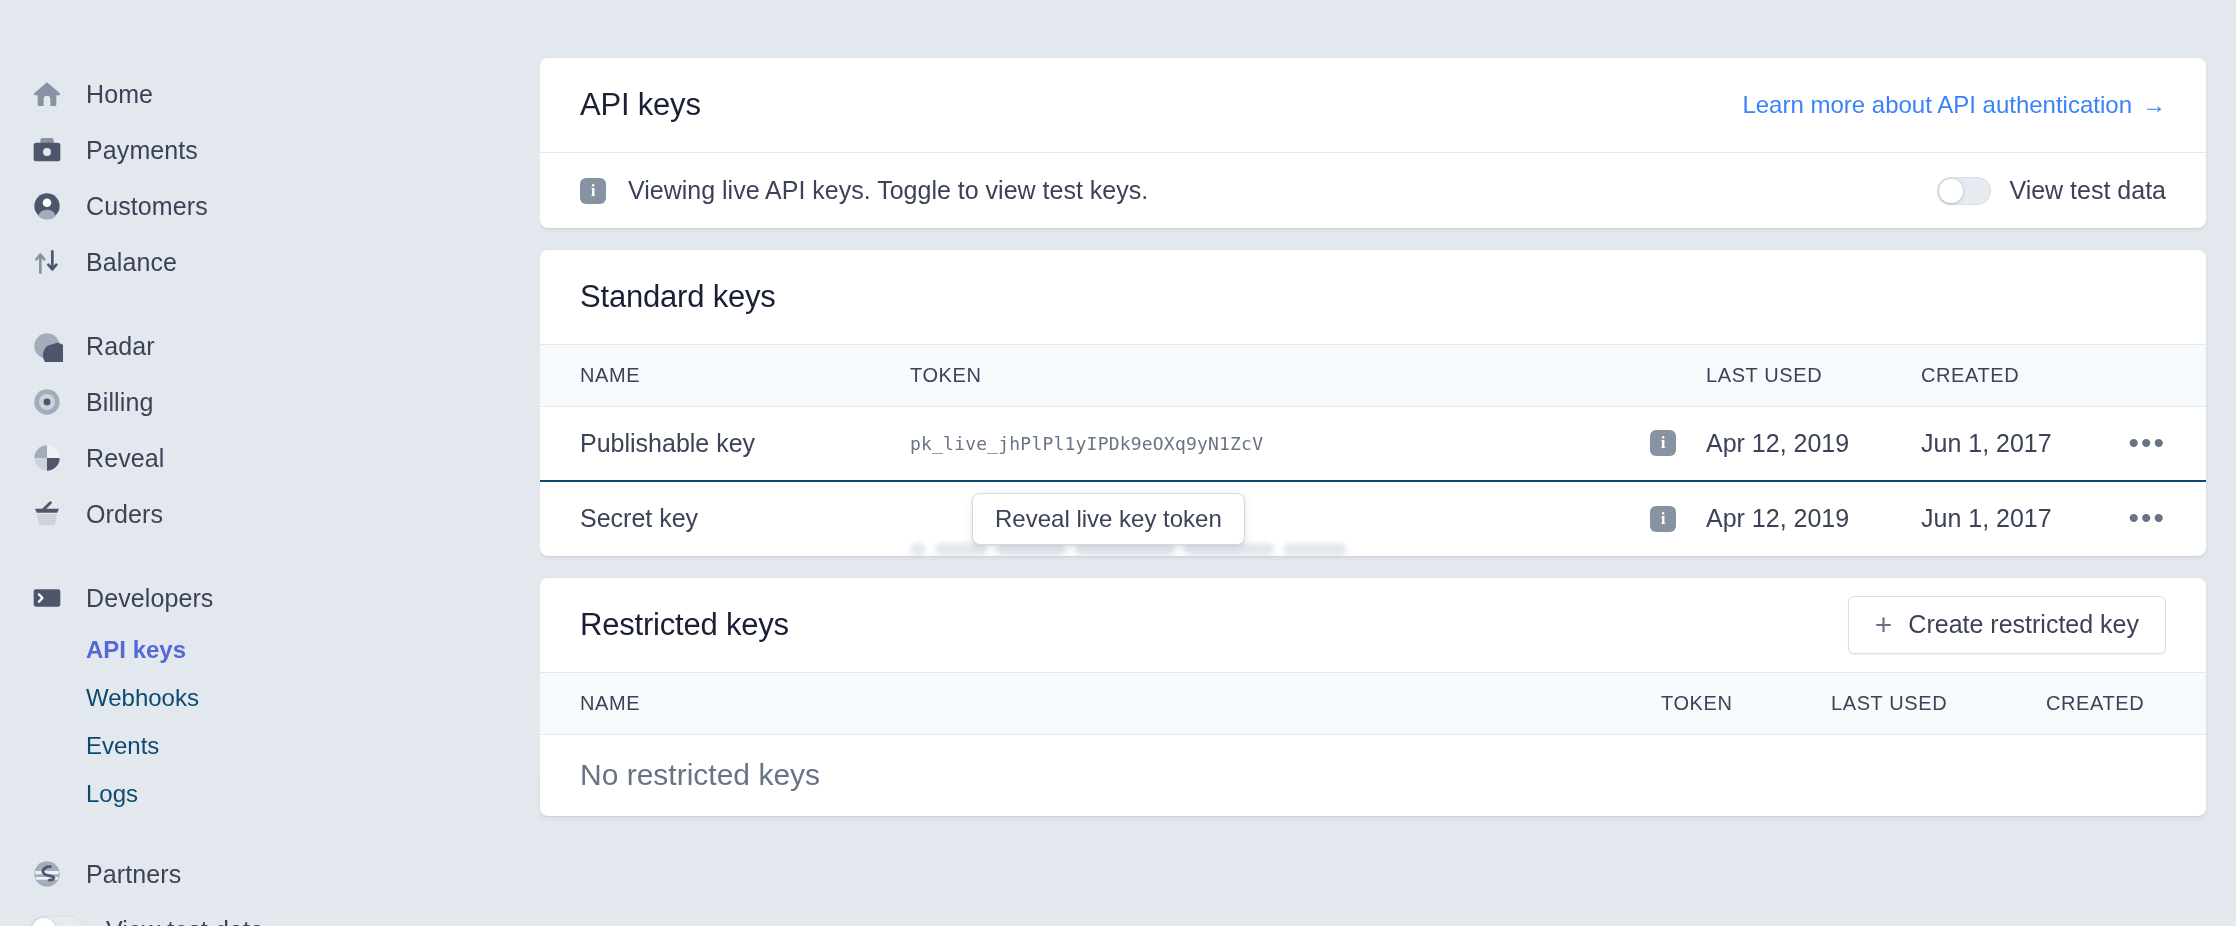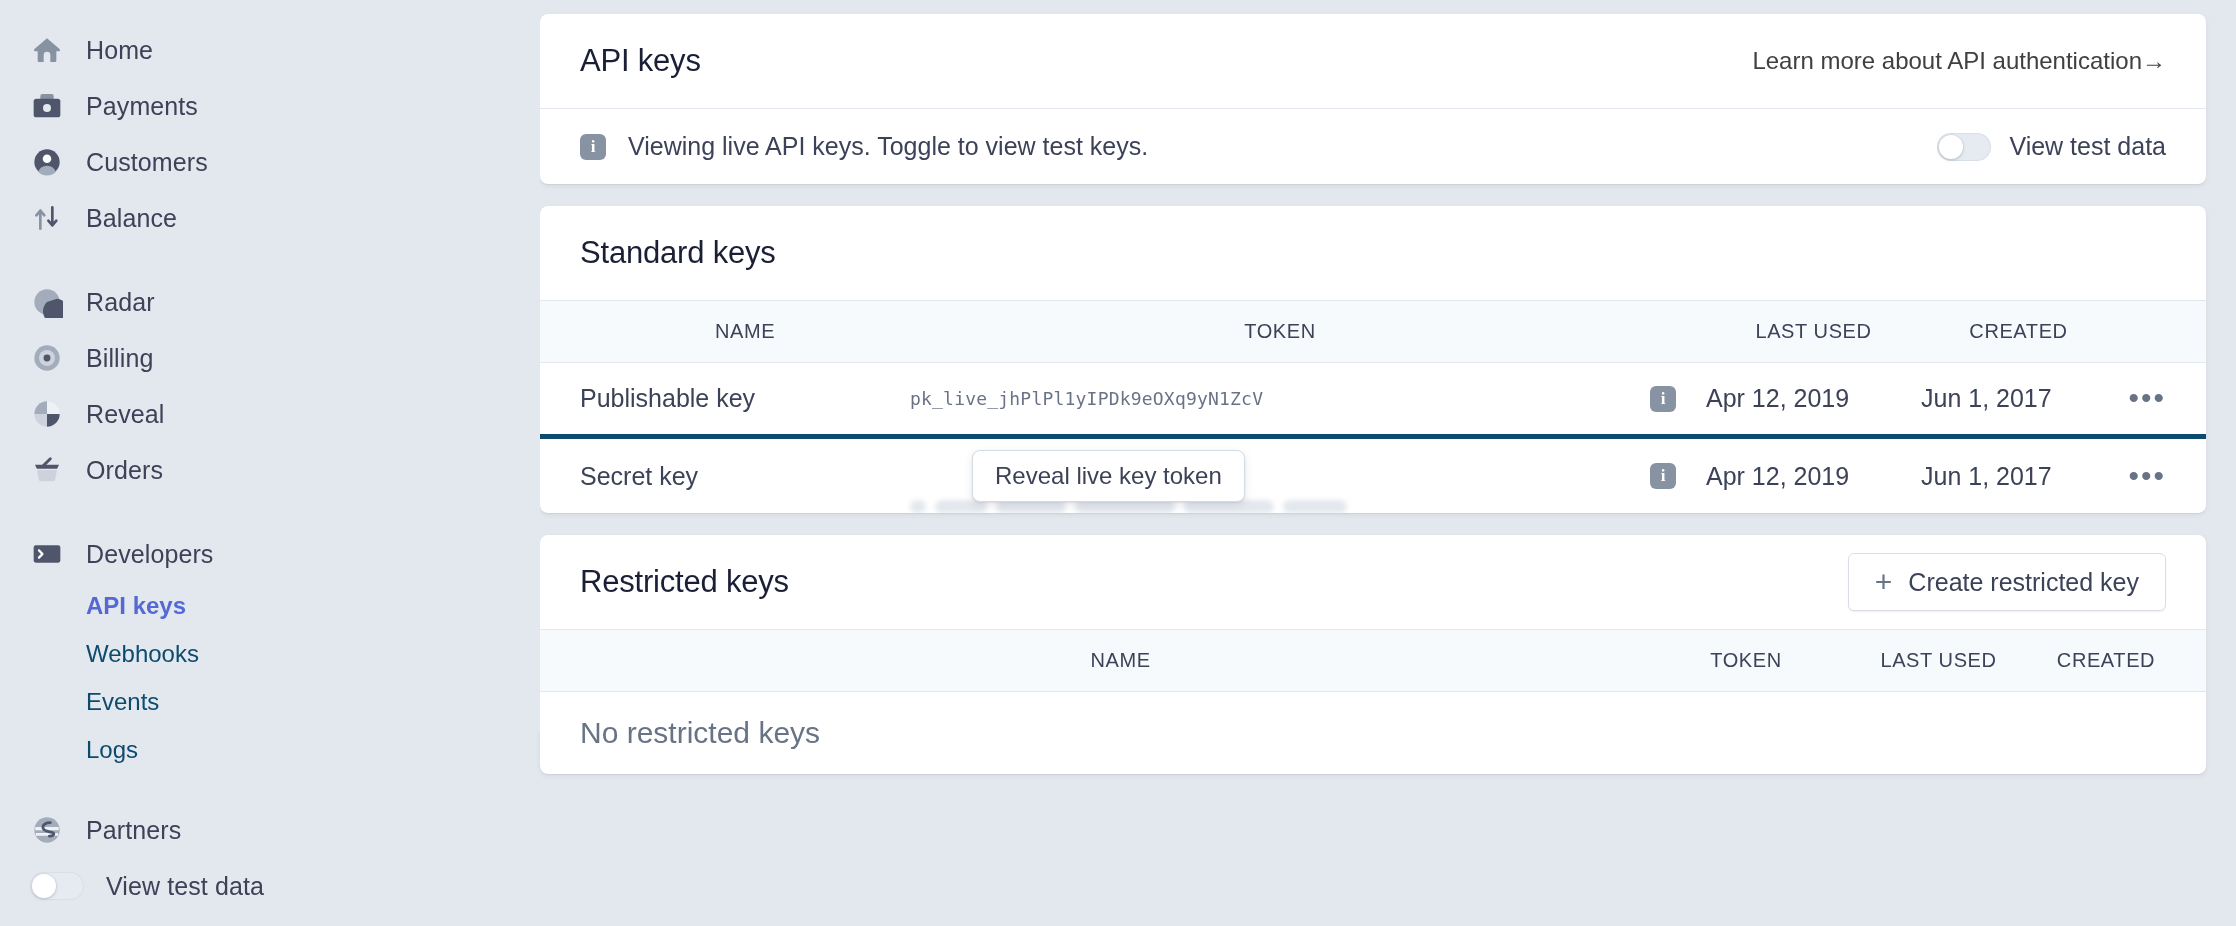--- a/index.html
+++ b/index.html
@@ -3,21 +3,21 @@
 <meta charset="utf-8">
 <style>
   * { box-sizing: border-box; margin: 0; padding: 0; }
   html, body {
     width: 2236px; height: 926px;
     background: #e3e8ee;
     font-family: "Liberation Sans", sans-serif;
     -webkit-font-smoothing: antialiased;
     overflow: hidden;
   }
-  .app { display: flex; width: 2236px; height: 732px; }
+  .app { display: flex; width: 2236px; height: 732px; margin-top: 44px; }
 
   
   .sidebar {
     width: 540px;
     flex: 0 0 540px;
     background: #e3e8ee;
     padding-top: 22px;
     position: relative;
   }
   .nav-group { margin-bottom: 28px; }
@@ -87,22 +87,22 @@
   }
   .card-header {
     display: flex;
     align-items: center;
     justify-content: space-between;
     padding: 0 40px;
     height: 94px;
   }
   .card-title { font-size: 31px; color: #1a1f36; font-weight: normal; letter-spacing: -0.2px;}
   .link-blue {
-    font-size: 24px; color: #404040; text-decoration: none;
-    display: inline-flex; align-items: center; 
+    font-size: 24px; color: #3b82f6; text-decoration: none;
+    display: inline-flex; align-items: center; gap: 10px;
     cursor: pointer;
   }
   .arrow-right { font-size: 24px; line-height: 1; }
 
   .banner {
     border-top: 1px solid #e3e8ee;
     display: flex;
     align-items: center;
     justify-content: space-between;
     padding: 0 40px;
@@ -126,31 +126,31 @@
   }
 
   
   table { width: 100%; border-collapse: collapse; }
   thead tr { background: #f7fafc; border-top: 1px solid #e3e8ee; border-bottom: 1px solid #e3e8ee;}
   th {
     font-size: 20px;
     letter-spacing: 0.6px;
     color: #3c4257;
     font-weight: normal;
-    text-align: center;
+    text-align: left;
     height: 62px;
     padding: 0 0 0 0;
   }
   th:first-child, td:first-child { padding-left: 40px; }
   th:last-child, td:last-child { padding-right: 40px; }
   td {
     height: 74px;
     font-size: 25px;
     color: #3c4257;
-    border-bottom: 5px solid #0c4a6e;
+    border-bottom: 2px solid #0c4a6e;
     vertical-align: middle;
   }
   tbody tr:last-child td { border-bottom: none; }
   .mono {
     font-family: "DejaVu Sans Mono", monospace;
     font-size: 18px;
     color: #697386;
     letter-spacing: 0.2px;
   }
   .col-name   { width: 370px; }

